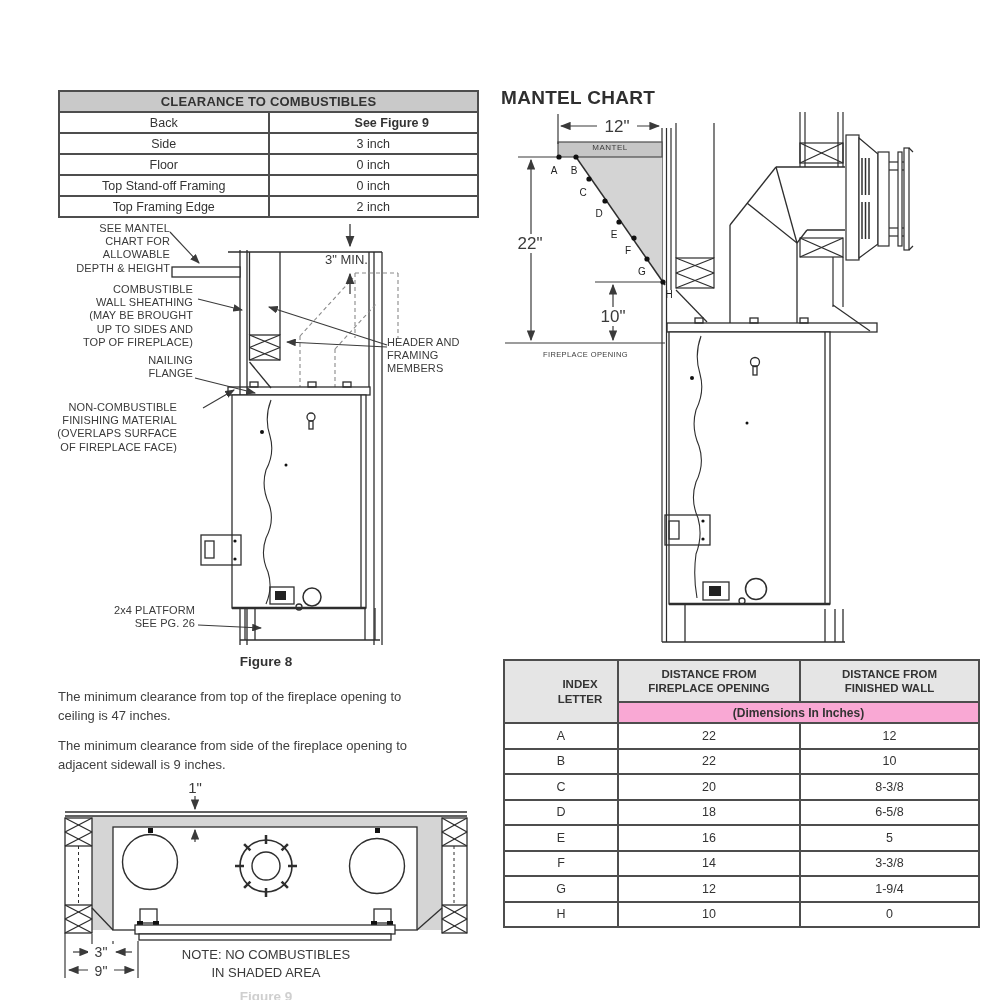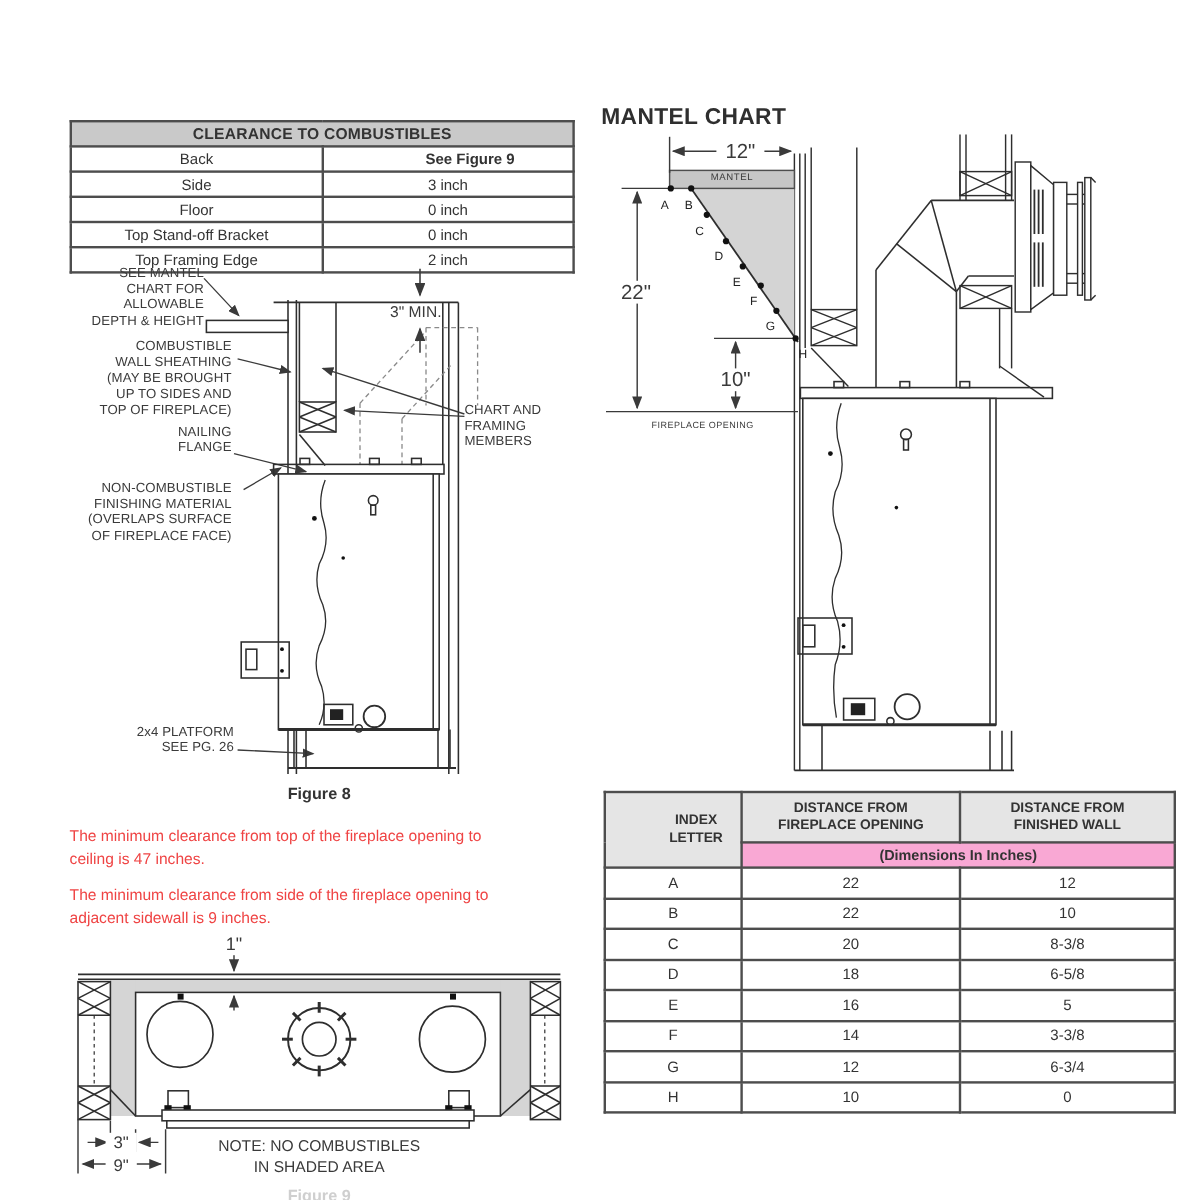--- a/index.html
+++ b/index.html
@@ -17,51 +17,51 @@
   .mt .hd{background:#e5e5e5;font-weight:bold;font-size:11.5px;line-height:1.25;white-space:pre-line;height:40px;}
   .mt .sub{background:#f9a8d4;font-weight:bold;font-size:12px;height:19px;}
   .mt .dr td{font-size:12.5px;height:23.5px;background:#fff;}
   
   .callout{font-size:11px;line-height:1.2;color:#3a3a3a;white-space:pre-line;letter-spacing:.1px;}
   .r{text-align:right;}
   .dim{font-size:17px;color:#3a3a3a;background:#fff;text-align:center;line-height:1;padding:1px 0;}
   .dimsm{font-size:14px;color:#3a3a3a;background:#fff;text-align:center;line-height:1;padding:1px 0;}
   .title{font-weight:bold;font-size:19px;color:#2f2f2f;letter-spacing:.3px;}
   .cap{font-weight:bold;font-size:13.5px;color:#333;text-align:center;}
-  .para{font-size:13px;line-height:1.45;color:#ef4444;white-space:pre-line;}
+  .para{font-size:13px;line-height:1.45;color:#404040;white-space:pre-line;}
   .tiny{color:#3c3c3c;text-align:center;line-height:1;}
   .note{font-size:13px;line-height:1.4;color:#3a3a3a;white-space:pre-line;text-align:center;}
   .faint{color:#cfcfcf;}
   svg{display:block;}
   svg text{font-family:"Liberation Sans",sans-serif;}
 </style>
 </head>
 <body>
 
 <div id="page">
 
-  <table class="ct abs" style="left:58px;top:100px;">
+  <table class="ct abs" style="left:58px;top:90px;">
     <tbody>
         <tr>
       <td class="tt" colspan="2">CLEARANCE TO COMBUSTIBLES</td>
     </tr>
     <tr>
       <td style="width:49%">Back</td>
       <td class="bold">See Figure 9</td>
     </tr>
     <tr>
       <td>Side</td>
       <td>3 inch</td>
     </tr>
     <tr>
       <td>Floor</td>
       <td>0 inch</td>
     </tr>
     <tr>
-      <td>Top Stand-off Bracket</td>
+      <td>Top Stand-off Framing</td>
       <td>0 inch</td>
     </tr>
     <tr>
       <td>Top Framing Edge</td>
       <td>2 inch</td>
     </tr>
   </tbody>
     </table>
 
   <div class="abs title" style="left:501px;top:87px;">MANTEL CHART</div>
@@ -294,27 +294,27 @@
 CHART FOR
 ALLOWABLE
 DEPTH &amp; HEIGHT</div>
   <div class="abs callout r" style="left:58px;top:283px;width:135px;">COMBUSTIBLE
 WALL SHEATHING
 (MAY BE BROUGHT
 UP TO SIDES AND
 TOP OF FIREPLACE)</div>
   <div class="abs callout r" style="left:98px;top:354px;width:95px;">NAILING
 FLANGE</div>
-  <div class="abs callout r" style="left:58px;top:401px;width:135px;">NON-COMBUSTIBLE
+  <div class="abs callout r" style="left:42px;top:401px;width:135px;">NON-COMBUSTIBLE
 FINISHING MATERIAL
 (OVERLAPS SURFACE
 OF FIREPLACE FACE)</div>
   <div class="abs callout r" style="left:95px;top:604px;width:100px;">2x4 PLATFORM
 SEE PG. 26</div>
-  <div class="abs callout" style="left:387px;top:336px;width:85px;">CHART AND
+  <div class="abs callout" style="left:387px;top:336px;width:85px;">HEADER AND
 FRAMING
 MEMBERS</div>
   <div class="abs" style="left:325px;top:252px;width:60px;font-size:13px;color:#3a3a3a;">3" MIN.</div>
   <div class="abs cap" style="left:216px;top:654px;width:100px;">Figure 8</div>
 
   <div class="abs para" style="left:58px;top:688px;width:430px;">The minimum clearance from top of the fireplace opening to
 ceiling is 47 inches.</div>
   <div class="abs para" style="left:58px;top:737px;width:430px;">The minimum clearance from side of the fireplace opening to
 adjacent sidewall is 9 inches.</div>
 
@@ -458,21 +458,21 @@
       <td>5</td>
     </tr>
     <tr class="dr">
       <td>F</td>
       <td>14</td>
       <td>3-3/8</td>
     </tr>
     <tr class="dr">
       <td>G</td>
       <td>12</td>
-      <td>6-3/4</td>
+      <td>1-9/4</td>
     </tr>
     <tr class="dr">
       <td>H</td>
       <td>10</td>
       <td>0</td>
     </tr>
   </tbody>
     </table>
 
 </div>

